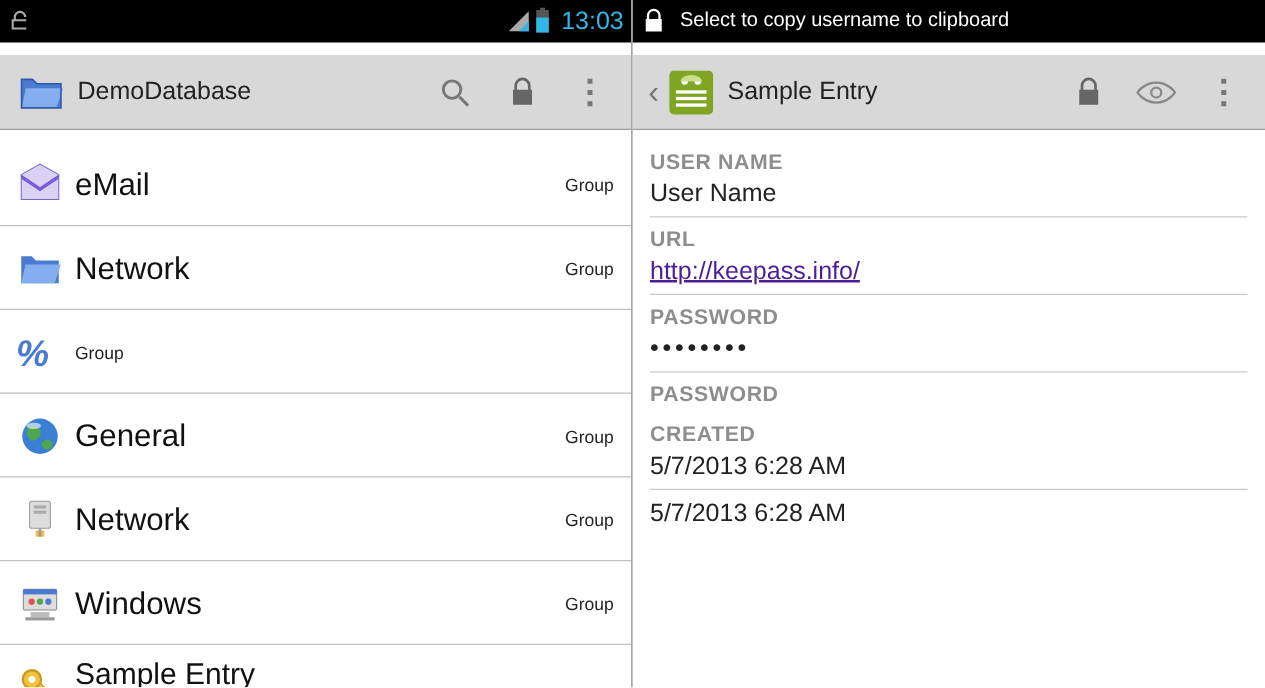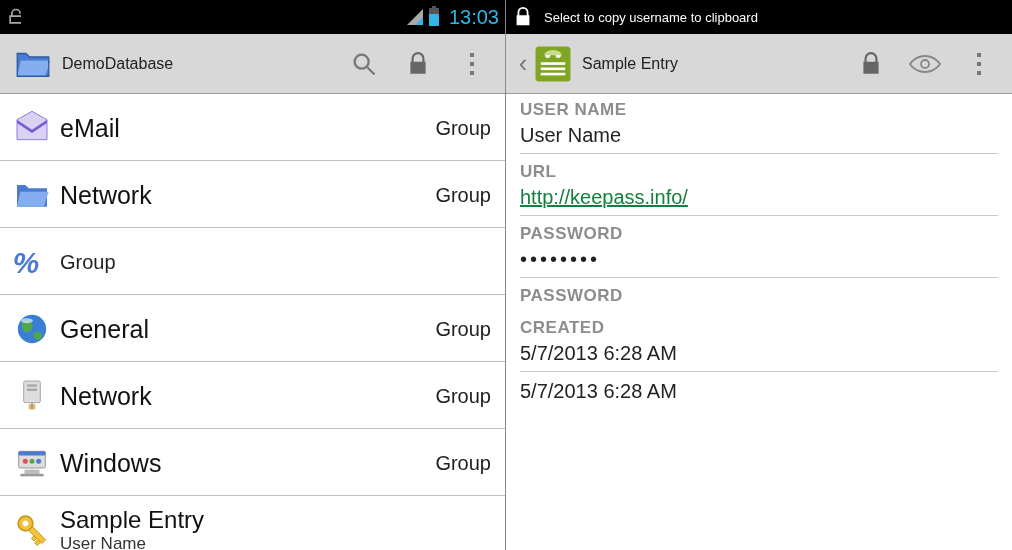--- a/index.html
+++ b/index.html
@@ -1,51 +1,51 @@
 <!DOCTYPE html>
 <html><head>
 <meta charset="utf-8">
 <style>
   * { box-sizing: border-box; margin: 0; padding: 0; }
   html, body { width: 1012px; height: 550px; font-family: "Helvetica Neue", Arial, sans-serif; overflow: hidden; background:#fff; }
   .screen { display:flex; width:1012px; height:550px; }
-  .pane { width:506px; height:550px; display:flex; flex-direction:column; overflow:hidden; }
+  .pane { width:506px; height:550px; display:flex; flex-direction:column; overflow:hidden;gap:10px; }
   .pane.left { border-right:1px solid #888; }
 
   
   .statusbar { height:34px; background:#000; color:#fff; display:flex; align-items:center; font-size:18px; padding:0 6px; }
   .statusbar .spacer { flex:1; }
   .statusbar .clock { color:#33B5E5; font-size:20px; margin-left:6px; font-weight:500;}
-  .statusbar .tip { font-size:13px; margin-left:8px; white-space:nowrap; overflow:hidden;text-align:right;}
+  .statusbar .tip { font-size:16px; margin-left:8px; white-space:nowrap; overflow:hidden;text-align:right;}
   .sb-icon { display:inline-flex; align-items:center; justify-content:center; margin-right:2px; }
 
   
   .actionbar { height:60px; background:#d8d8d8; border-bottom:1px solid #9a9a9a; display:flex; align-items:center; padding:0 6px 0 10px; }
-  .actionbar .title { font-size:16px; color:#222; flex:1; margin-left:6px; white-space:nowrap; overflow:hidden; }
+  .actionbar .title { font-size:20px; color:#222; flex:1; margin-left:6px; white-space:nowrap; overflow:hidden; }
   .ab-icon { width:46px; height:46px; display:flex; align-items:center; justify-content:center; color:#555; }
   .ab-iconbtn { width:54px; height:60px; display:flex; align-items:center; justify-content:center; color:#666;}
   .back-caret { width:14px; display:flex; align-items:center; justify-content:center; color:#777; font-size:26px;}
 
   
   .list { flex:1; overflow:hidden; }
   .row { display:flex; align-items:center; padding:10px 14px 8px 8px; border-bottom:1px solid #bfbfbf; }
   .row .ricon { width:48px; height:48px; display:flex; align-items:center; justify-content:center; margin-right:4px;}
   .row .rlabel { font-size:25px; color:#111; flex:1; }
-  .row .rtype { font-size:20px; color:#222; }
+  .row .rtype { font-size:14px; color:#222; }
   .row.entry .rlabel { font-size:24px; }
   .row.entry .sub { font-size:17px; color:#333; }
   .row.entry .txtcol { display:flex; flex-direction:column; flex:1; }
   .row.partial { border-bottom:none; }
 
   
   .detail { flex:1; overflow:hidden; padding:0 0 0 0;}
   .field { padding:6px 14px 2px 14px; }
   .flabel { font-size:17px; font-weight:bold; color:#8d8d8d; letter-spacing:0.5px; margin-bottom:4px;}
   .fval { font-size:20px; color:#222; padding-bottom:6px; border-bottom:1px solid #c9c9c9;}
-  .fval.link { color:#15803d; text-decoration:underline; }
+  .fval.link { color:#4c1d95; text-decoration:underline; }
   .fval.noborder { border-bottom:none; padding-bottom:0;}
 </style>
 </head>
 <body>
 
 <div class="screen">
 
   <div class="pane left">
     <div class="statusbar">
       <span class="sb-icon">

